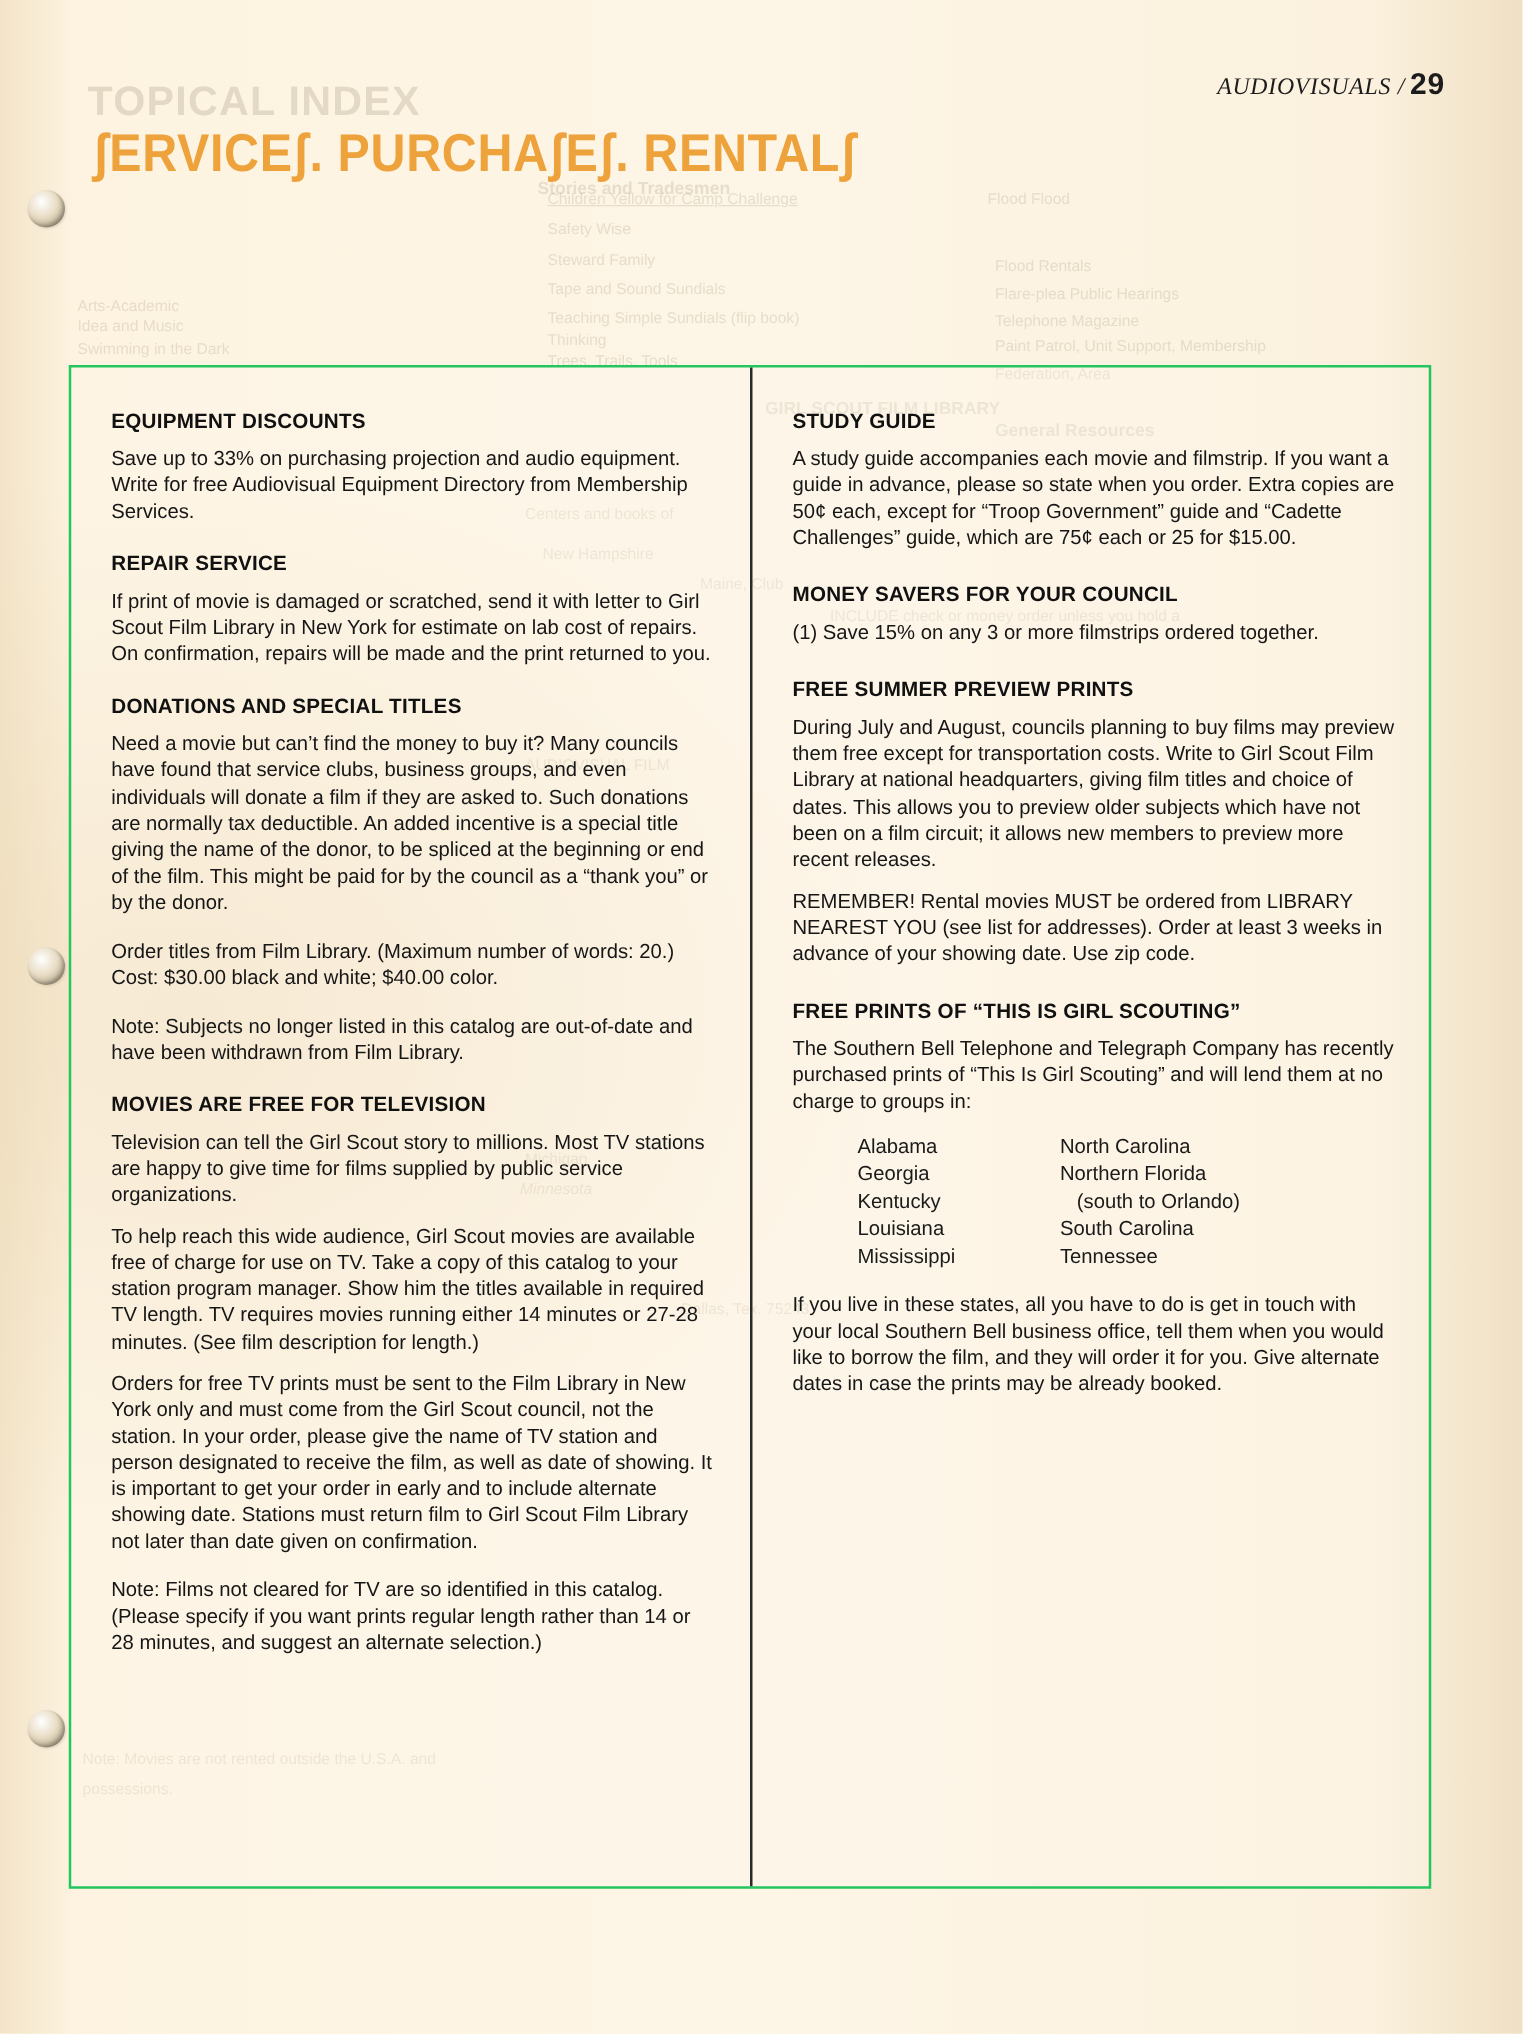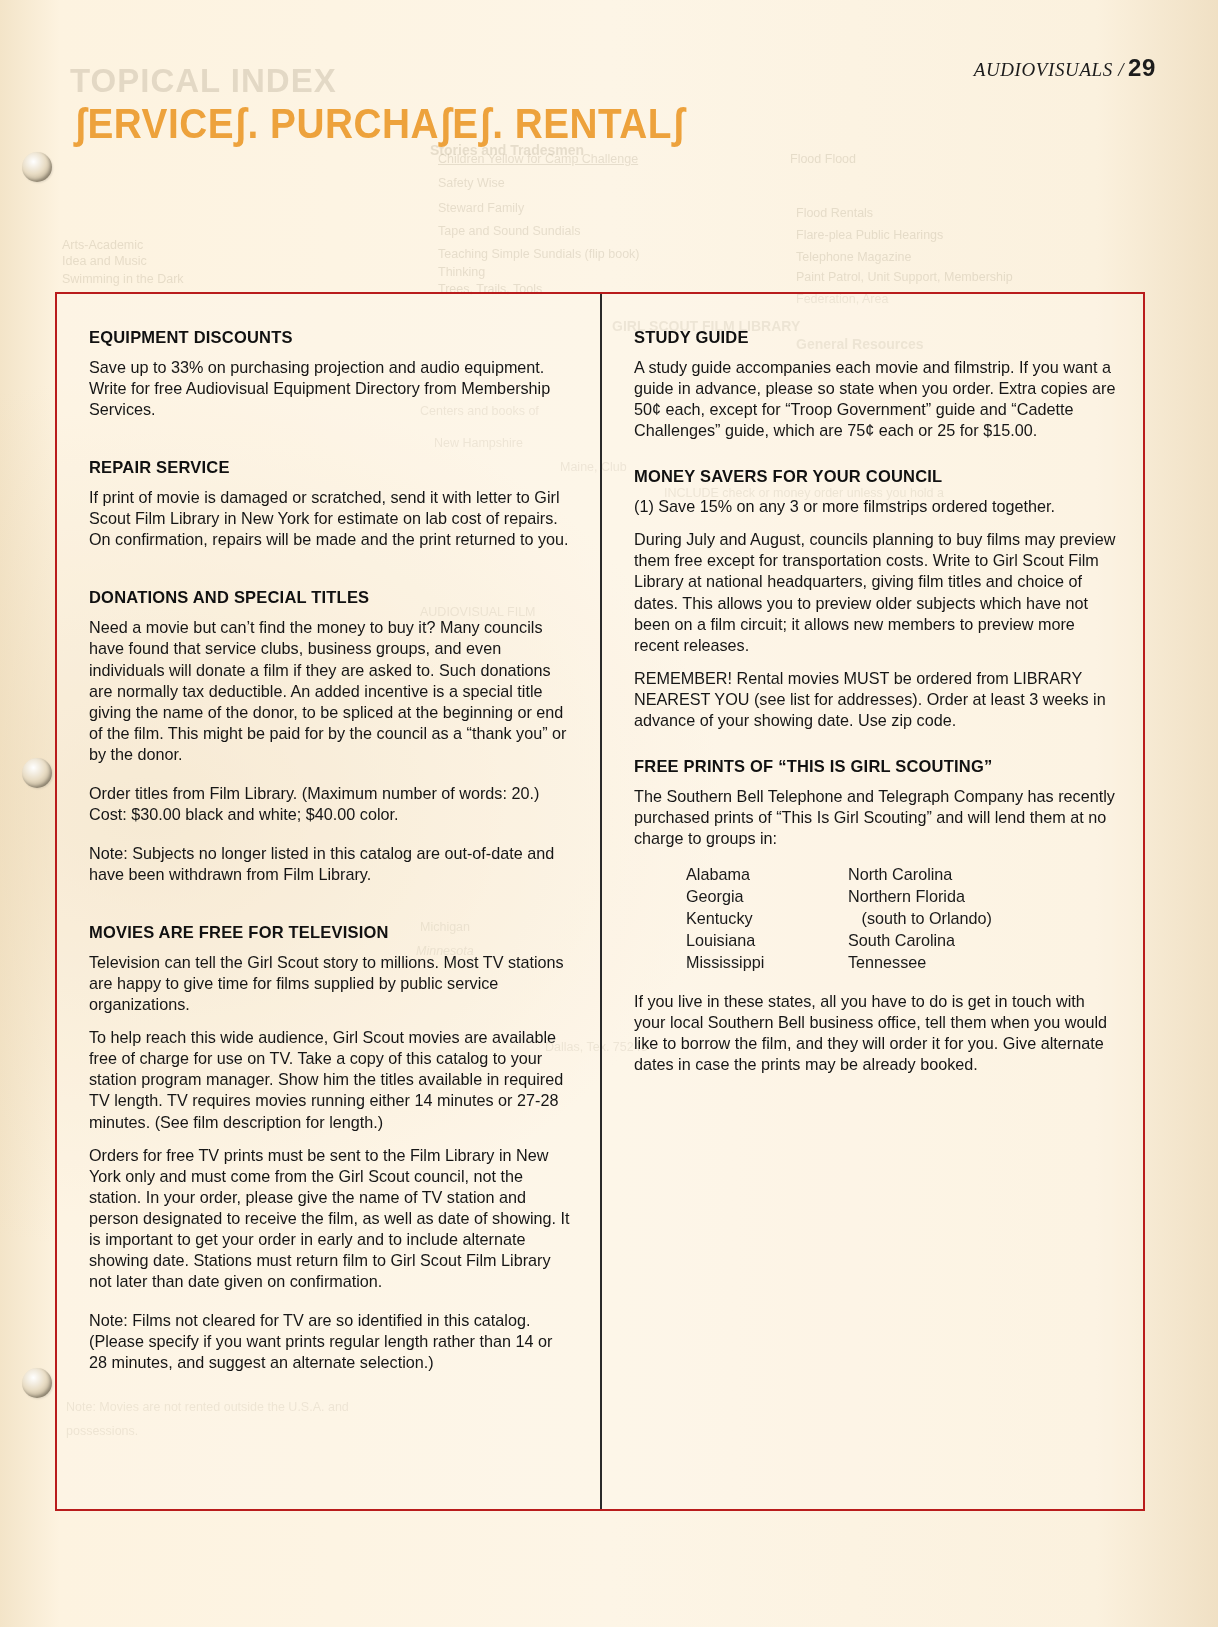--- a/index.html
+++ b/index.html
@@ -92,21 +92,21 @@
   .ghost.small { font-size: 12.5px; }
   .ghost.med { font-size: 14px; font-weight: bold; }
 
   
   .frame {
     position: absolute;
     left: 55px;
     top: 292px;
     width: 1090px;
     height: 1219px;
-    border: 2px solid #b91c1c;
+    border: 2px solid #22c55e;
     box-sizing: border-box;
     background: rgba(255,250,238,0.30);
   }
   .col-divider {
     position: absolute;
     left: 543px;
     top: 0;
     bottom: 0;
     width: 2px;
     background: #2a2a2a;
@@ -121,21 +121,21 @@
   .col.left  { left: 0;     width: 544px; }
   .col.right { left: 545px; width: 545px; }
 
   h3.head {
     margin: 0 0 10px 0;
     font-size: 16.5px;
     font-weight: bold;
     letter-spacing: 0.2px;
     color: #111;
   }
-  h3.head.spaced { margin-top: 38px; }
+  h3.head.spaced { margin-top: 22px; }
   h3.head.spaced-lg { margin-top: 26px; }
 
   p {
     margin: 0 0 12px 0;
     font-size: 16.2px;
     line-height: 1.30;
     color: #161616;
   }
   p.tight { margin-bottom: 0; }
   p.gap   { margin-bottom: 18px; }
@@ -219,20 +219,21 @@
   </div>
 
   <div class="col right">
 
     <h3 class="head">STUDY GUIDE</h3>
     <p>A study guide accompanies each movie and filmstrip. If you want a guide in advance, please so state when you order. Extra copies are 50¢ each, except for “Troop Government” guide   and “Cadette Challenges” guide, which are 75¢ each or 25 for $15.00.</p>
 
     <h3 class="head spaced-lg">MONEY SAVERS FOR YOUR COUNCIL</h3>
     <p>(1) Save 15% on any 3 or more filmstrips ordered together.</p>
 
+    <h3 class="head spaced-lg">FREE SUMMER PREVIEW PRINTS</h3>
     <p>During July and August, councils planning to buy films may preview them free except for transportation costs. Write to Girl Scout Film Library at national headquarters, giving film titles and choice of dates. This allows you to preview older subjects which have not been on a film circuit; it allows new members to preview more recent releases.</p>
     <p>REMEMBER! Rental movies MUST be ordered from LIBRARY NEAREST YOU (see list for addresses). Order at least 3 weeks in advance of your showing date. Use zip code.</p>
 
     <h3 class="head spaced-lg">FREE PRINTS OF “THIS IS GIRL SCOUTING”</h3>
     <p class="tight">The Southern Bell Telephone and Telegraph Company has recently purchased prints of “This Is Girl Scouting” and will lend them at no charge to groups in:</p>
 
     <div class="statelist">
       <span>Alabama</span>
       <span>North Carolina</span>
       <span>Georgia</span>

